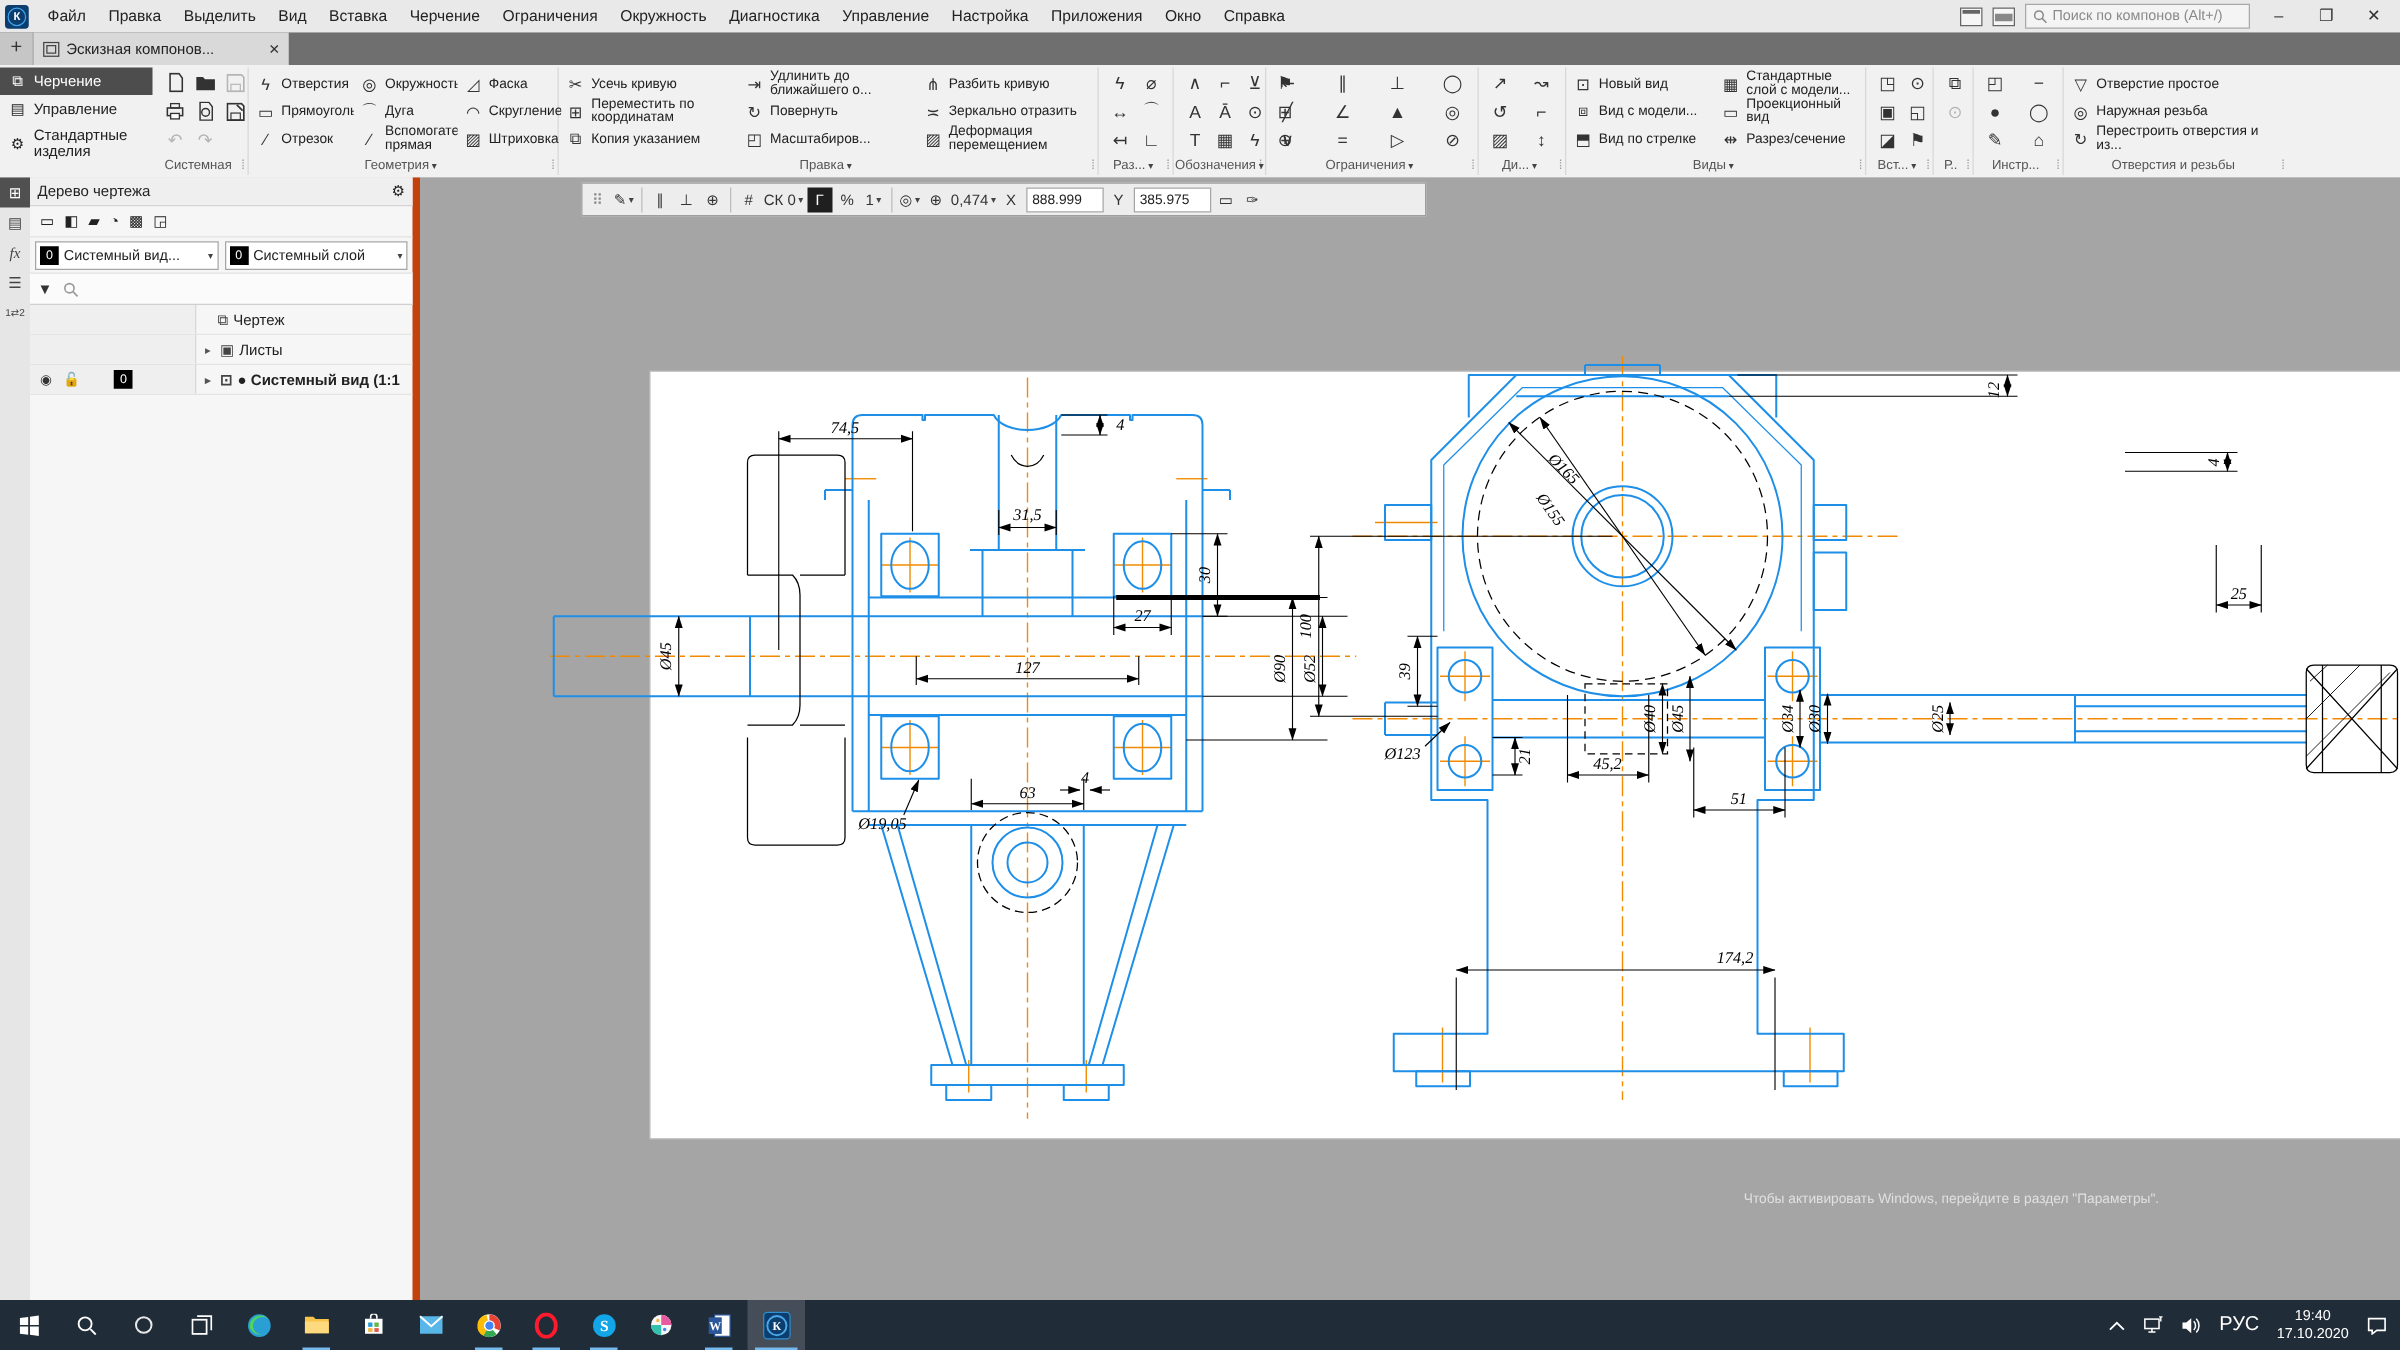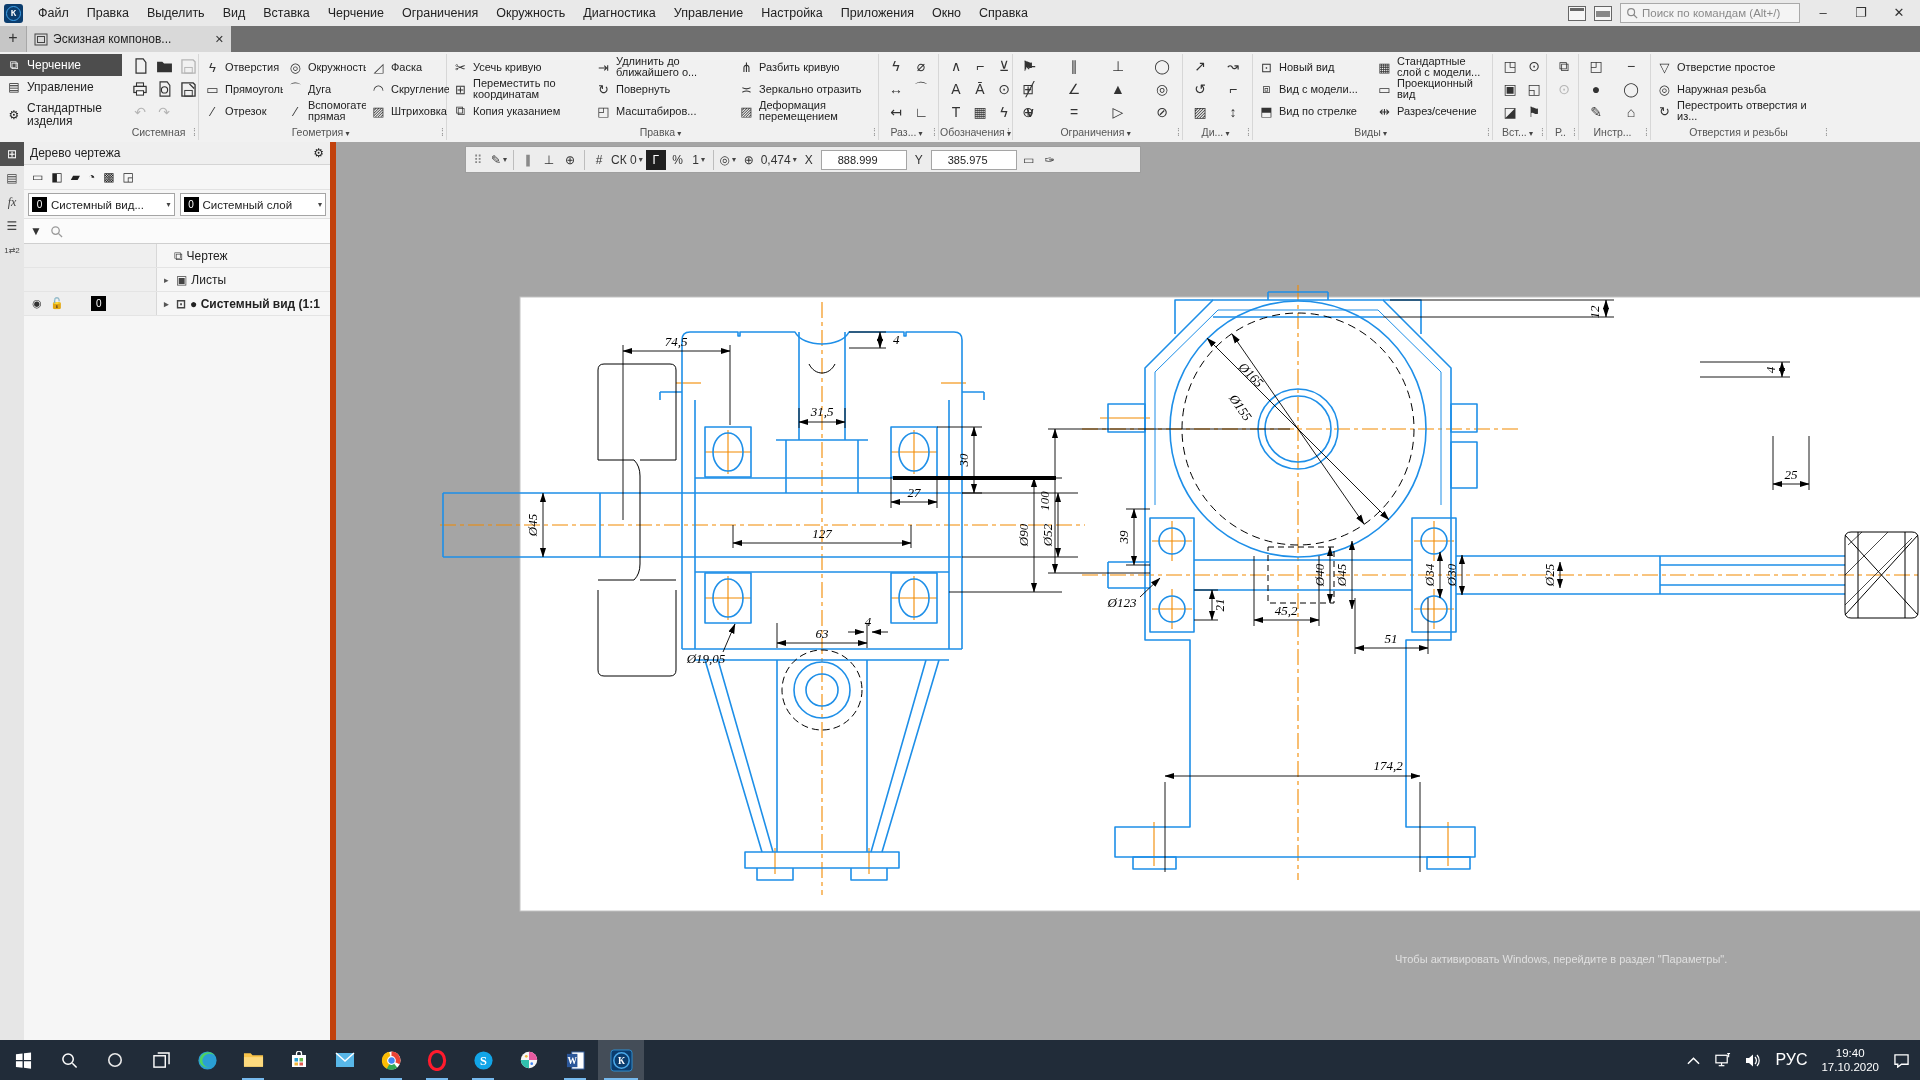--- a/index.html
+++ b/index.html
@@ -42,21 +42,21 @@
   .i.dis{color:#b5b5b5;}
   .rbtn{display:flex;align-items:center;gap:4px;height:22px;font-size:11px;color:#222;overflow:hidden;}
   .rbtn .ri{width:17px;text-align:center;font-size:13px;color:#333;flex:none;}
   .rbtn .rl{line-height:11px;white-space:normal;}
   .lblgrid{display:grid;grid-auto-flow:column;grid-template-rows:repeat(3,22px);padding:2px 4px;column-gap:4px;}
   
   .quickbar{left:465px;top:146px;width:676px;height:27px;background:#ededed;border:1px solid #9e9e9e;
             display:flex;align-items:center;gap:3px;padding:0 3px;box-sizing:border-box;}
   .qi{min-width:18px;height:20px;display:flex;align-items:center;justify-content:center;font-size:12px;color:#333;}
   .qsep{width:1px;height:20px;background:#bdbdbd;margin:0 2px;}
-  .qfield{height:18px;background:#fff;border:1px solid #a5a5a5;padding:0 16px;font-size:11px;
+  .qfield{height:18px;background:#fff;border:1px solid #a5a5a5;padding:0 4px;font-size:11px;
           display:flex;align-items:center;}
   .qdark{width:20px;height:20px;background:#1f1f1f;color:#fff;text-align:center;line-height:20px;font-size:12px;}
   .dd2::after{content:"▾";font-size:8px;color:#444;margin-left:2px;}
   
   .strip{left:0;top:142px;width:24px;height:898px;background:#e6e6e6;border-right:1px solid #c9c9c9;}
   .stile{width:24px;height:24px;display:flex;align-items:center;justify-content:center;font-size:12px;color:#444;}
   .stile.on{background:#505050;color:#fff;}
   .panel{left:24px;top:142px;width:306px;height:898px;background:#f6f6f6;border-right:6px solid #c2410c;}
   .phead{height:22px;background:#efefef;border-bottom:1px solid #d5d5d5;display:flex;align-items:center;
          padding:0 6px;font-size:12px;}
@@ -119,21 +119,21 @@
           <i></i>
         </span>
       <span class="mb-ico">
           <i style="top:4px;height:6px;background:#888;"></i>
         </span>
       <div class="searchbox">
         <svg width="12" height="12" viewBox="0 0 14 14">
           <circle cx="6" cy="6" r="4" fill="none" stroke="#8a8a8a" stroke-width="1.4"></circle>
           <line x1="9" y1="9" x2="13" y2="13" stroke="#8a8a8a" stroke-width="1.4"></line>
         </svg>
-        <span>Поиск по командам (Alt+/)</span>
+        <span>Поиск по компонов (Alt+/)</span>
       </div>
       <span class="winbtn">–</span>
       <span class="winbtn">❐</span>
       <span class="winbtn">✕</span>
     </div>
   </div>
 
   <div class="abs tabrow">
     <div class="newtab">+</div>
     <div class="doctab">

